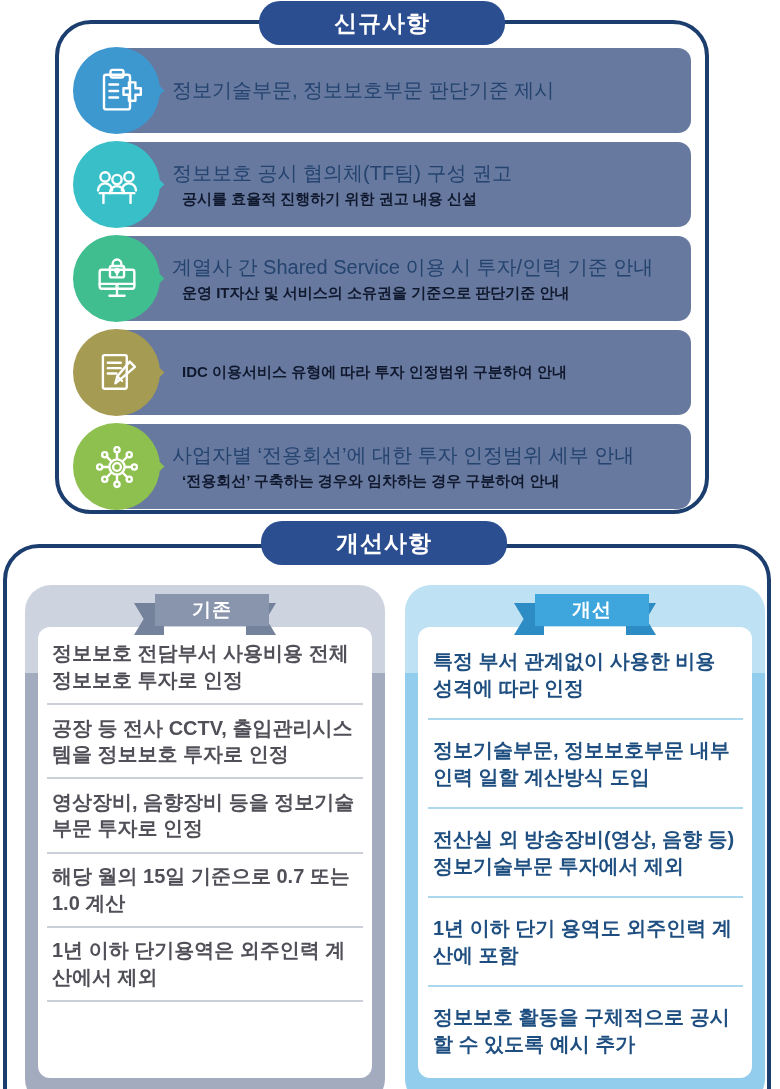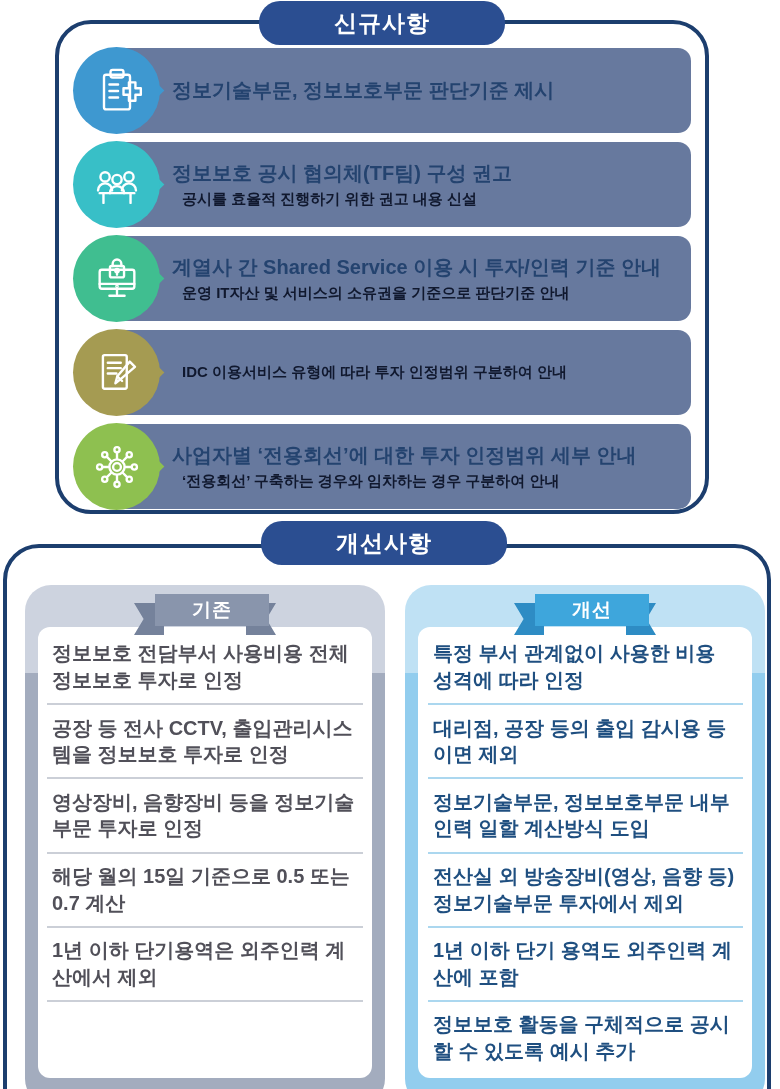--- a/index.html
+++ b/index.html
@@ -52,21 +52,21 @@
   .bubble-tail{
     position:absolute;left:66px;top:33px;width:21px;height:21px;
     transform:rotate(45deg);z-index:3;
   }
   .row-content{
     position:absolute;left:99px;right:10px;top:0;bottom:0;
     display:flex;flex-direction:column;justify-content:center;gap:6px;
     z-index:5;
   }
   .row-title{
-    font-size:20px;font-weight:700;color:#24436F;white-space:nowrap;line-height:1.15;
+    font-size:20px;font-weight:400;color:#24436F;white-space:nowrap;line-height:1.15;
   }
   .row-sub{
     font-size:15px;font-weight:800;color:#10182E;white-space:nowrap;line-height:1.1;margin-left:10px;
   }
   .row-sub:empty{display:none;}
 
   
   .compare-col{
     position:absolute;top:585px;width:360px;height:520px;
     border-radius:26px;
@@ -224,33 +224,32 @@
 <div class="compare-col" id="col-before">
   <div class="ribbon">
     <div class="ribbon-tail tail-left"></div>
     <div class="ribbon-tail tail-right"></div>
     <div class="ribbon-band">기존</div>
   </div>
   <div class="panel">
     <div class="panel-row">정보보호 전담부서 사용비용 전체 정보보호 투자로 인정</div>
     <div class="panel-row">공장 등 전사 CCTV, 출입관리시스템을 정보보호 투자로 인정</div>
     <div class="panel-row">영상장비, 음향장비 등을 정보기술부문 투자로 인정</div>
-    <div class="panel-row">해당 월의 15일 기준으로 0.5 또는 0.7 계산</div>
+    <div class="panel-row">해당 월의 15일 기준으로 0.7 또는 1.0 계산</div>
     <div class="panel-row">1년 이하 단기용역은 외주인력 계산에서 제외</div>
     <div class="panel-row"></div>
   </div>
 </div>
 
 <div class="compare-col" id="col-after">
   <div class="ribbon">
     <div class="ribbon-tail tail-left"></div>
     <div class="ribbon-tail tail-right"></div>
     <div class="ribbon-band">개선</div>
   </div>
   <div class="panel">
     <div class="panel-row">특정 부서 관계없이 사용한 비용 성격에 따라 인정</div>
-    <div class="panel-row">대리점, 공장 등의 출입 감시용 등이면 제외</div>
     <div class="panel-row">정보기술부문, 정보보호부문 내부인력 일할 계산방식 도입</div>
     <div class="panel-row">전산실 외 방송장비(영상, 음향 등) 정보기술부문 투자에서 제외</div>
     <div class="panel-row">1년 이하 단기 용역도 외주인력 계산에 포함</div>
     <div class="panel-row">정보보호 활동을 구체적으로 공시할 수 있도록 예시 추가</div>
   </div>
 </div>
 
 </body></html>

